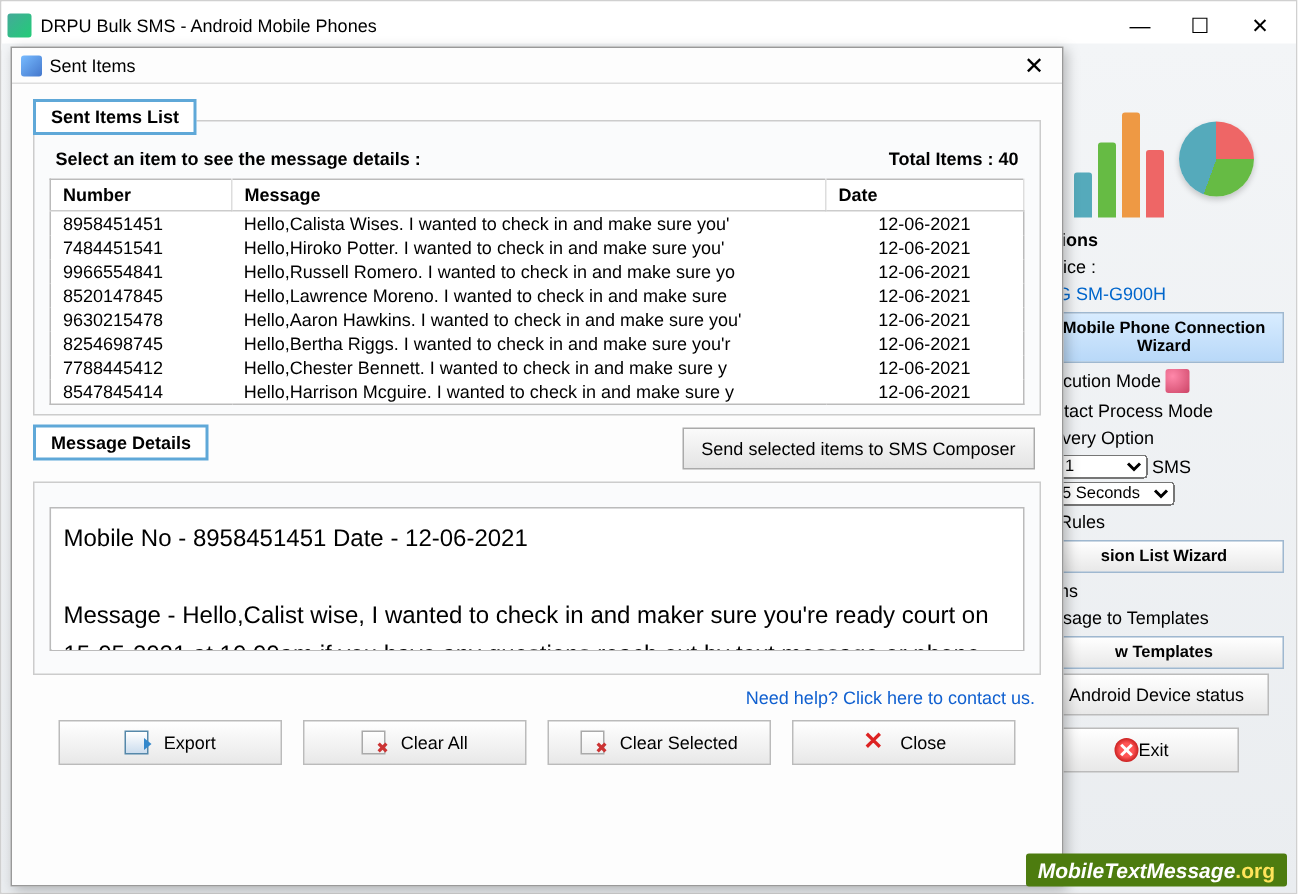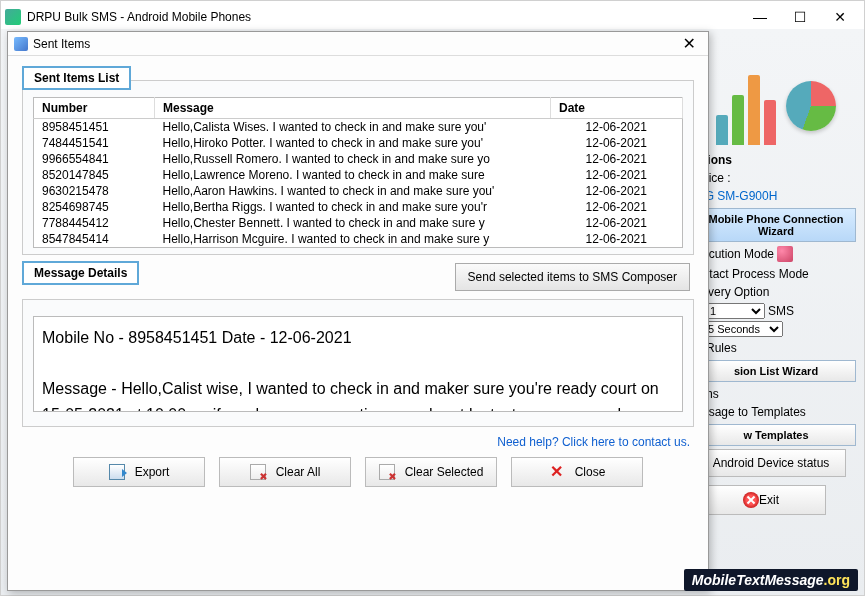--- a/index.html
+++ b/index.html
@@ -57,29 +57,29 @@
 
 .composer-btn { float: right; margin: 8px 4px; padding: 6px 12px; font-size: 12px; background: linear-gradient(#fafafa,#e4e4e4); border: 1px solid #aaa; cursor: pointer; }
 
 .details-box { border: 1px solid #ccc; margin-top: 6px; padding: 16px 10px 10px 10px; background: #fafbfc; clear: both; }
 .details-text { width: 100%; height: 96px; border: 1px solid #bbb; padding: 8px; font-size: 16px; line-height: 1.6; resize: none; background: #fff; overflow-y: scroll; font-family: inherit; }
 
 .help-link { text-align: right; font-size: 12px; margin: 8px 4px; }
 .help-link a { color: #1060d0; text-decoration: none; }
 
 .btn-row { display: flex; justify-content: center; gap: 14px; margin-top: 4px; }
-.action-btn { display: flex; align-items: center; gap: 10px; justify-content: center; width: 132px; padding: 6px 8px; background: linear-gradient(#fff,#e8e8e8); border: 1px solid #bbb; font-size: 12px; cursor: pointer; }
+.action-btn { display: flex; align-items: center; gap: 10px; justify-content: center; width: 149px; padding: 6px 8px; background: linear-gradient(#fff,#e8e8e8); border: 1px solid #bbb; font-size: 12px; cursor: pointer; }
 .ico { width: 16px; height: 16px; display: inline-block; }
 .ico-export { background: linear-gradient(#fff,#cde); border: 1px solid #58a; position: relative; }
 .ico-export::after { content:""; position:absolute; right:-3px; top:4px; width:0; height:0; border-left:5px solid #38c; border-top:4px solid transparent; border-bottom:4px solid transparent;}
 .ico-clear { background: linear-gradient(#fff,#eee); border:1px solid #aaa; position:relative;}
 .ico-clear::after { content:"✖"; color:#c33; font-size:10px; position:absolute; right:-3px; bottom:-3px;}
 .ico-x { color:#d22; font-weight:bold; font-size:16px; line-height:16px; text-align:center;}
 
-.watermark { position: absolute; right: 6px; bottom: 4px; background: #0f172a; color: #fff; font-size: 14px; font-weight: bold; padding: 3px 8px; border-radius: 2px; font-style: italic; margin-left: 48px; }
+.watermark { position: absolute; right: 6px; bottom: 4px; background: #4d7c0f; color: #fff; font-size: 14px; font-weight: bold; padding: 3px 8px; border-radius: 2px; font-style: italic; margin-left: 48px; }
 .watermark .org { color: #ffe45a; font-style: normal; }
 
 .android-status { width: 150px; padding: 6px; font-size: 12px; background: linear-gradient(#fff,#e8e8e8); border: 1px solid #bbb; text-align: center; cursor: pointer; }
 </style>
 </head>
 <body>
 
 <div class="main-window">
   <div class="main-titlebar">
     <div class="app-icon"></div>
@@ -133,20 +133,24 @@
     <div class="dialog">
       <div class="dialog-titlebar">
         <div class="dlg-icon"></div>
         <div class="title">Sent Items</div>
         <div class="close">✕</div>
       </div>
       <div class="dialog-body">
 
         <span class="fieldset-label">Sent Items List</span>
         <div class="list-box">
+          <div class="list-header-row">
+            <span>Select an item to see the message details :</span>
+            <span><span>Total Items :</span> <span>40</span></span>
+          </div>
           <table class="table">
             <thead>
               <tr>
                 <th class="col-num">Number</th>
                 <th class="col-msg">Message</th>
                 <th class="col-date">Date</th>
               </tr>
             </thead>
             <tbody id="tbody">
                 <tr>

